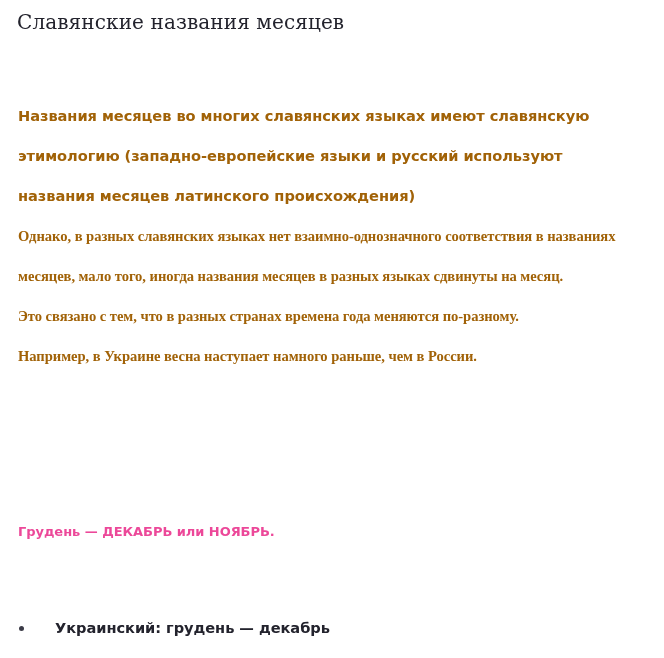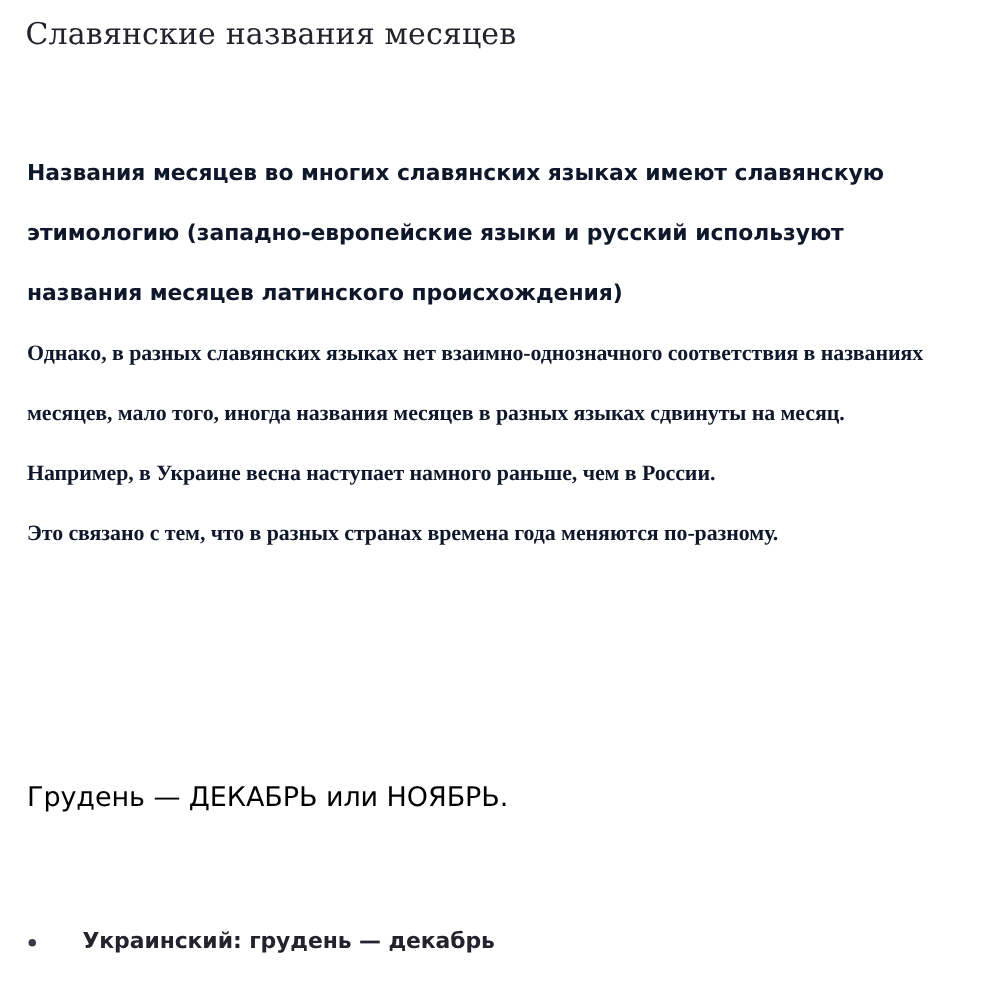--- a/index.html
+++ b/index.html
@@ -48,21 +48,21 @@
     width: 632px;
   }
 
   .para {
     margin: 0;
     padding: 0;
     font-family: "DejaVu Sans", "Liberation Sans", sans-serif;
     font-size: 14.6px;
     font-weight: 600;
     line-height: 40px;
-    color: #0f172a;
+    color: #a16207;
     letter-spacing: -0.05px;
     text-align: left;
   }
 
   .para + .para {
     margin-top: 0px;
     font-family: Liberation Serif, serif;
   }
 
   
@@ -75,24 +75,24 @@
   .statement-block {
     position: absolute;
     left: 18px;
     top: 521px;
     width: 632px;
   }
   .statement {
     margin: 0;
     padding: 0;
     font-family: "DejaVu Sans", "Liberation Sans", sans-serif;
-    font-size: 18px;
-    font-weight: 400;
+    font-size: 13px;
+    font-weight: 700;
     line-height: 22px;
-    color: #000000;
+    color: #ec4899;
     letter-spacing: -0.05px;
     white-space: nowrap;
   }
 
   
   .month-list {
     position: absolute;
     left: 0px;
     top: 617px;
     margin: 0;
@@ -126,22 +126,22 @@
 </head>
 <body>
 
 <div class="page">
 
   <h1 class="doc-title">Славянские названия месяцев</h1>
 
   <div class="article-body">
     <p class="para para-intro">Названия месяцев во многих славянских языках имеют славянскую этимологию (западно-европейские языки и русский используют названия месяцев латинского происхождения)</p>
     <p class="para para-ambiguity">Однако, в разных славянских языках нет взаимно-однозначного соответствия в названиях месяцев, мало того, иногда названия месяцев в разных языках сдвинуты на месяц.</p>
+    <p class="para para-seasons">Это связано с тем, что в разных странах времена года меняются по-разному.</p>
     <p class="para para-example">Например, в Украине весна наступает намного раньше, чем в России.</p>
-    <p class="para para-seasons">Это связано с тем, что в разных странах времена года меняются по-разному.</p>
   </div>
 
   <div class="statement-block">
     <p class="statement">Грудень — ДЕКАБРЬ или НОЯБРЬ.</p>
   </div>
 
   <ul class="month-list">
     <li class="month-list-item">
       <span class="bullet-marker"></span>
       <span>Украинский: грудень — декабрь</span>

